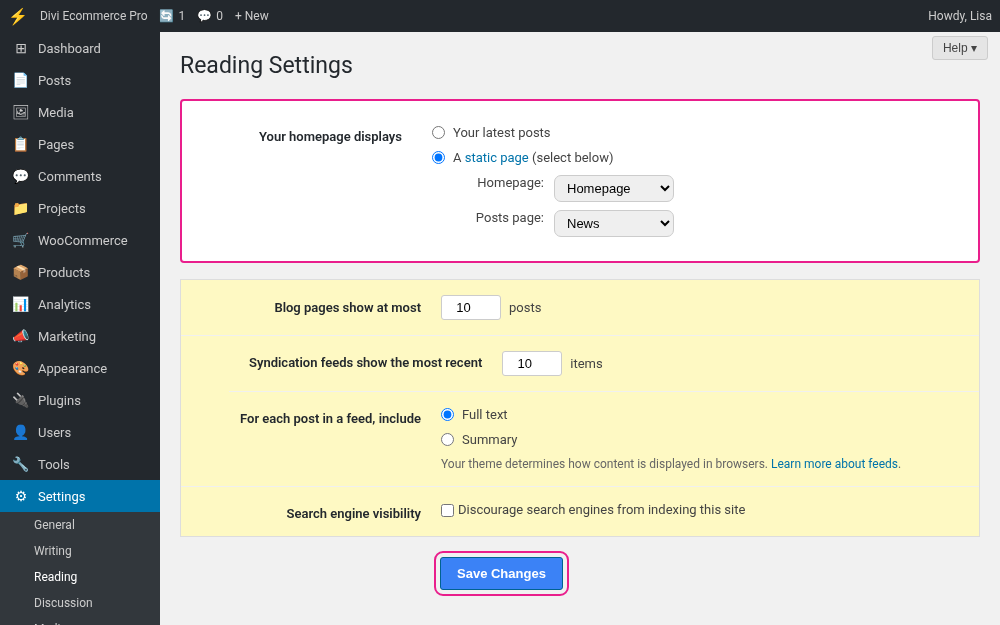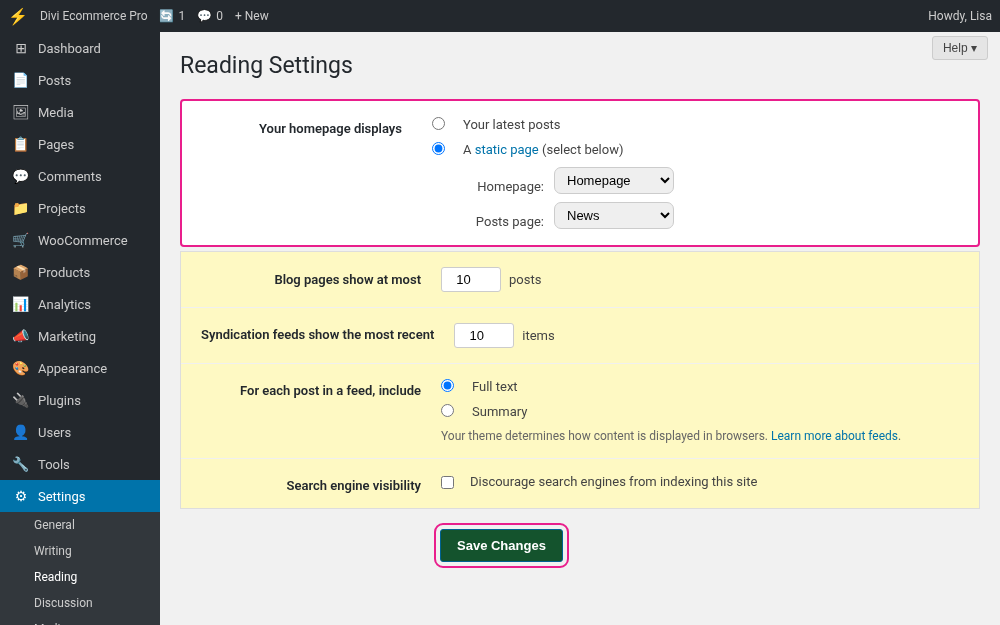--- a/index.html
+++ b/index.html
@@ -77,36 +77,36 @@
       color: #444;
       display: flex;
       align-items: center;
       gap: 4px;
     }
 
     
     .homepage-section {
       border: 2px solid #e91e8c;
       border-radius: 4px;
-      padding: 16px 20px;
-      margin-bottom: 4px;
+      padding: 24px 20px;
+      margin-bottom: 16px;
       background: #fff;
     }
     .radio-option {
       display: flex;
-      align-items: flex-start;
-      gap: 18px;
+      align-items: center;
+      gap: 8px;
       margin-bottom: 10px;
     }
     .radio-option input[type="radio"] { cursor: pointer; }
     .static-link { color: #0073aa; text-decoration: none; }
 
     .select-row {
       display: flex;
-      align-items: flex-end;
+      align-items: flex-start;
       gap: 10px;
       margin-top: 10px;
       margin-left: 0;
     }
     .select-row label { font-weight: normal; min-width: 90px; text-align: right; }
     .select-row select {
       border: 1px solid #ccc;
       border-radius: 7px;
       padding: 4px 8px;
       font-size: 13px;
@@ -116,33 +116,33 @@
 
     .num-input {
       width: 60px;
       border: 1px solid #ccc;
       border-radius: 3px;
       padding: 4px 6px;
       font-size: 13px;
       text-align: center;
     }
 
-    .checkbox-row { display: flex; align-items: flex-start; gap: 16px; }
+    .checkbox-row { display: flex; align-items: flex-start; gap: 4px; }
     .checkbox-row input[type="checkbox"] { margin-top: 2px; }
 
     .info-text { color: #666; margin-top: 6px; font-size: 12px; }
     .info-link { color: #0073aa; text-decoration: none; text-align: center; }
 
     
     .save-section {
       margin-top: 20px;
       padding-left: 0;
     }
     .save-btn {
-      background: #14532d;
+      background: #3b82f6;
       color: #fff;
       border: 1px solid #006291;
       border-radius: 3px;
       padding: 8px 16px;
       font-size: 13px;
       cursor: pointer;
       font-weight: 600;
       outline: 2px solid #e91e8c;
       outline-offset: 4px;
     }
@@ -302,21 +302,21 @@
     <div style="background: #fef9c3; border: 1px solid #ddd; margin-top: 0;">
 
       <div style="display:flex; align-items: center; padding: 15px 20px; border-bottom: 1px solid #f0f0f0;">
         <div style="min-width: 240px; text-align: right; font-weight: 600; color: #23282d; padding-right: 20px;">Blog pages show at most</div>
         <div style="display:flex; align-items: center; gap: 8px;">
           <input type="number" class="num-input" value="10" style="">
           <span>posts</span>
         </div>
       </div>
 
-      <div style="display:flex; align-items: flex-start; padding: 15px 20px; border-bottom: 1px solid #f0f0f0;">
+      <div style="display:flex; align-items: flex-start; padding: 15px 20px; border-bottom: 1px solid #f0f0f0; margin-left: 48px;">
         <div style="min-width: 240px; text-align: right; font-weight: 600; color: #23282d; padding-right: 20px; padding-top: 4px;">Syndication feeds show the most recent</div>
         <div style="display:flex; align-items: center; gap: 8px;">
           <input type="number" class="num-input" value="10" style="">
           <span>items</span>
         </div>
       </div>
 
       <div style="display:flex; align-items: flex-start; padding: 15px 20px; border-bottom: 1px solid #f0f0f0;">
         <div style="min-width: 240px; text-align: right; font-weight: 600; color: #23282d; padding-right: 20px; padding-top: 4px;">For each post in a feed, include</div>
         <div>

